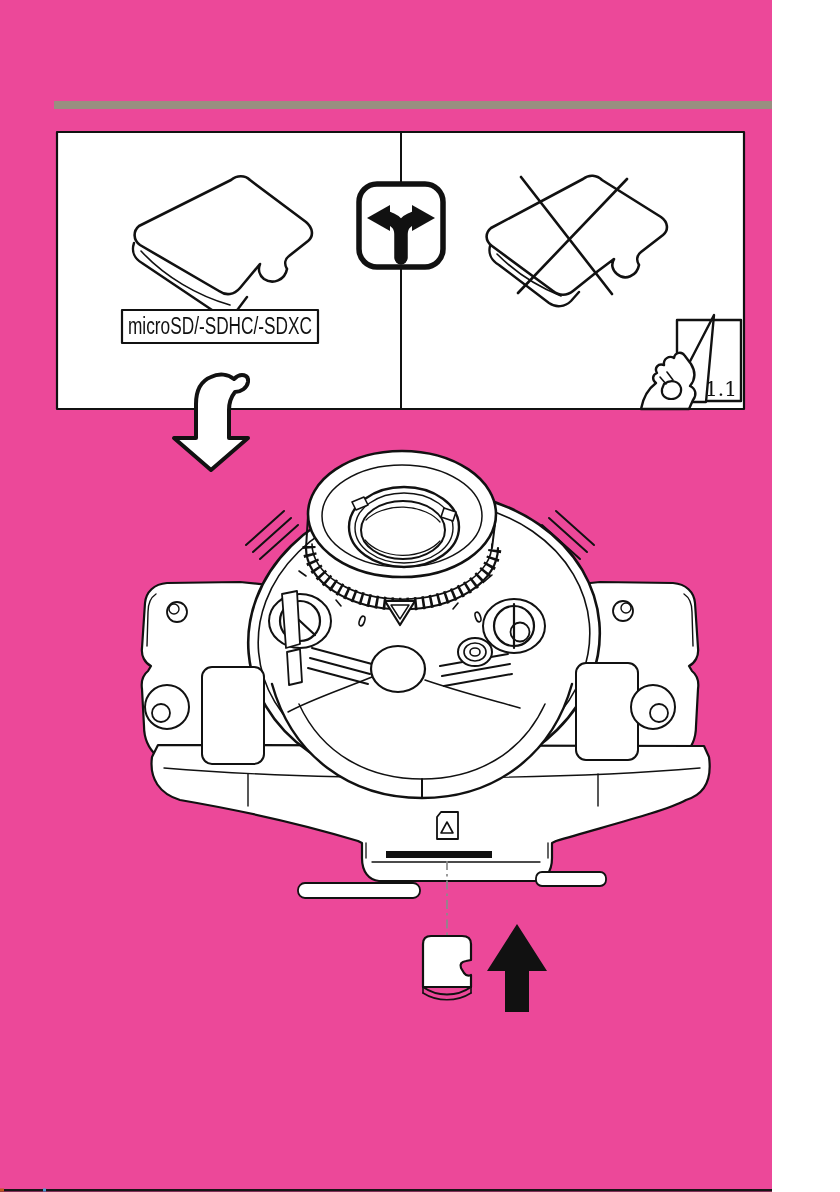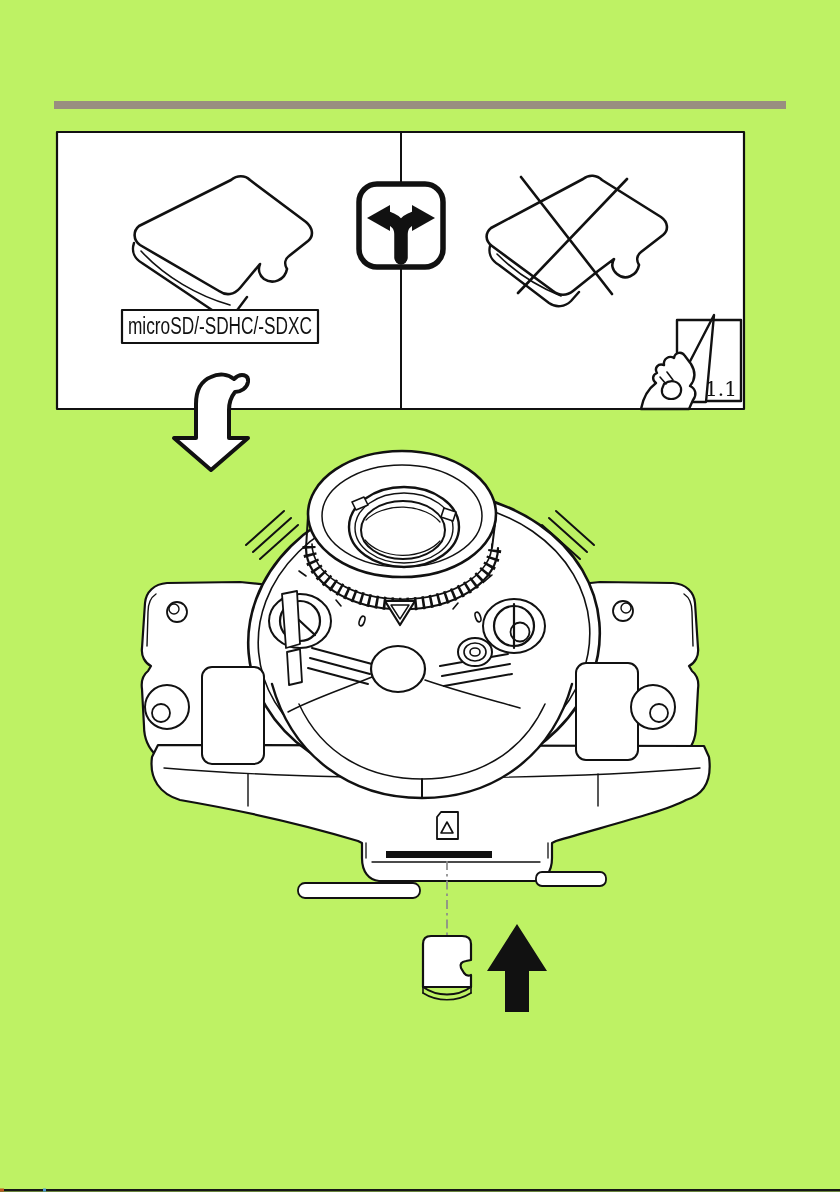--- a/index.html
+++ b/index.html
@@ -1,19 +1,19 @@
 <!DOCTYPE html>
 <html><head>
 <meta charset="utf-8">
 <style>
   html,body{margin:0;padding:0;background:#ffffff;}
   .page{
     position:relative;
-    width:840px;height:1192px;
-    background:#bef264;
+    width:772px;height:1192px;
+    background:#ec4899;
     overflow:hidden;
     font-family:"Liberation Sans", sans-serif;
   }
   svg{position:absolute;left:0;top:0;}
   .lineart{stroke:#111;fill:none;stroke-linecap:round;stroke-linejoin:round;}
   .fillwhite{fill:#fff;}
   text{fill:#111;}
   .cardlabel{font-family:"Liberation Sans", sans-serif;font-size:23px;}
   .figref{font-family:"DejaVu Serif", serif;font-size:20px;}
 </style>

